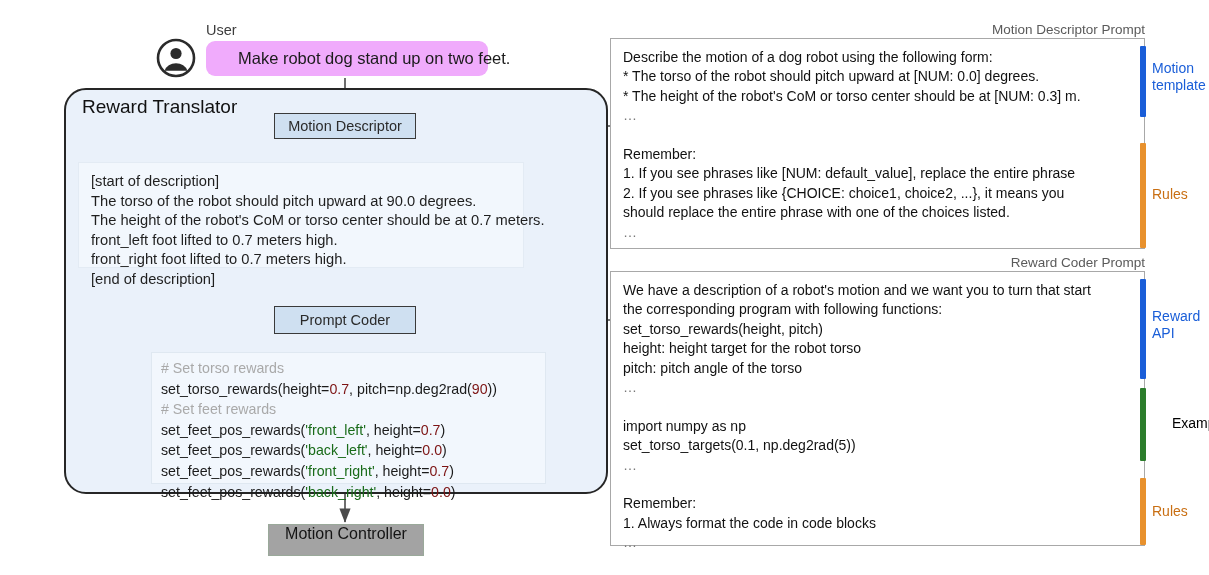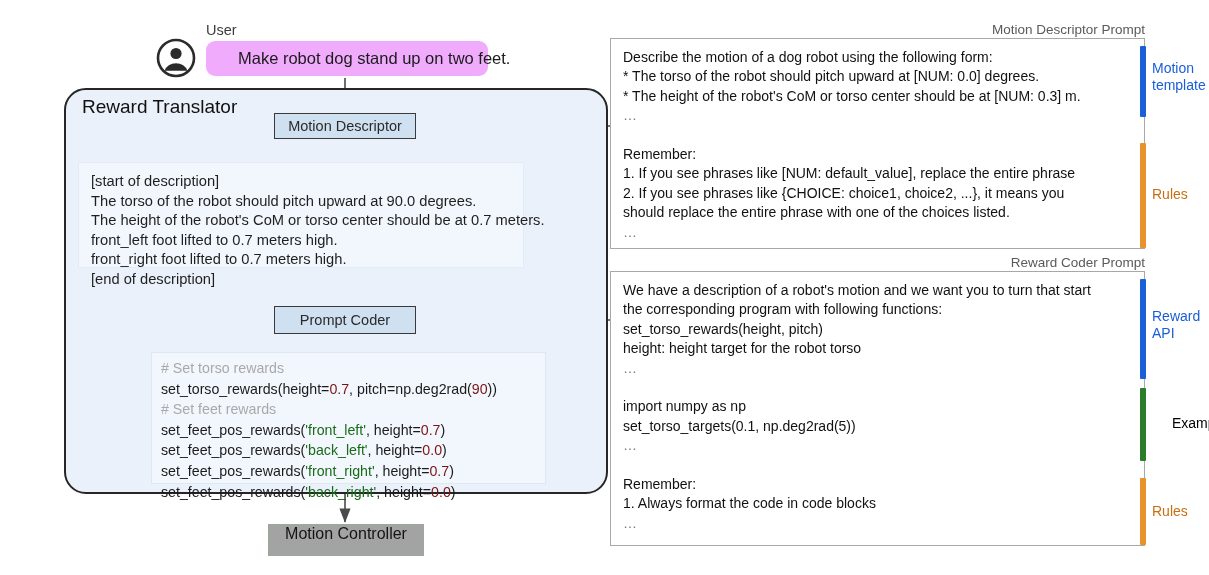--- a/index.html
+++ b/index.html
@@ -195,20 +195,21 @@
 <div class="abs accent-label" id="lbl-motion-template" style="color: rgb(26, 94, 216);">Motion<br>template</div>
 <div class="abs accent-bar" id="bar-rules-1" style="background: rgb(232, 145, 45);"></div>
 <div class="abs accent-label" id="lbl-rules-1" style="color: rgb(201, 111, 19);">Rules</div>
 
 <div class="abs prompt-caption" id="cap-coder">Reward Coder Prompt</div>
 <div class="abs prompt-box" id="coder-prompt">
     <div class="pline">We have a description of a robot's motion and we want you to turn that start</div>
     <div class="pline">the corresponding program with following functions:</div>
     <div class="pline">set_torso_rewards(height, pitch)</div>
     <div class="pline">height: height target for the robot torso</div>
+    <div class="pline">pitch: pitch angle of the torso</div>
     <div class="pline dots">…</div>
     <div class="spacer">&nbsp;</div>
     <div class="pline">import numpy as np</div>
     <div class="pline">set_torso_targets(0.1, np.deg2rad(5))</div>
     <div class="pline dots">…</div>
     <div class="spacer">&nbsp;</div>
     <div class="pline">Remember:</div>
     <div class="pline">1. Always format the code in code blocks</div>
     <div class="pline dots">…</div>
   </div>

